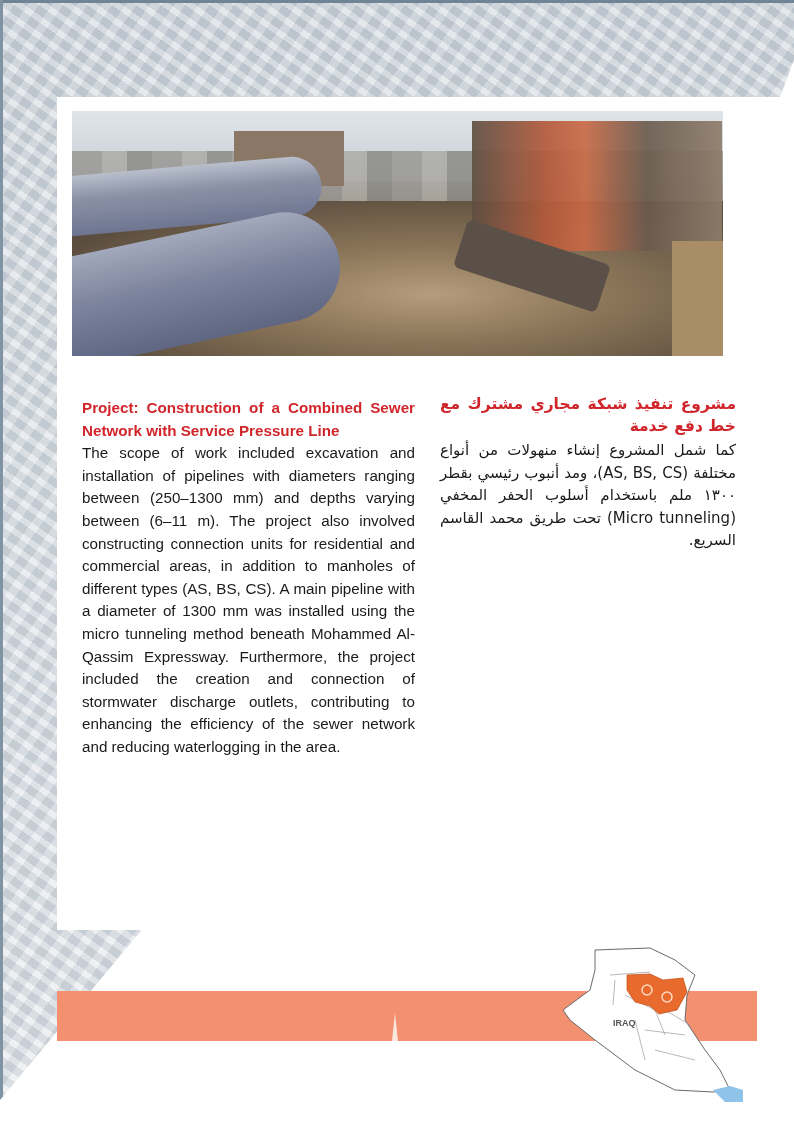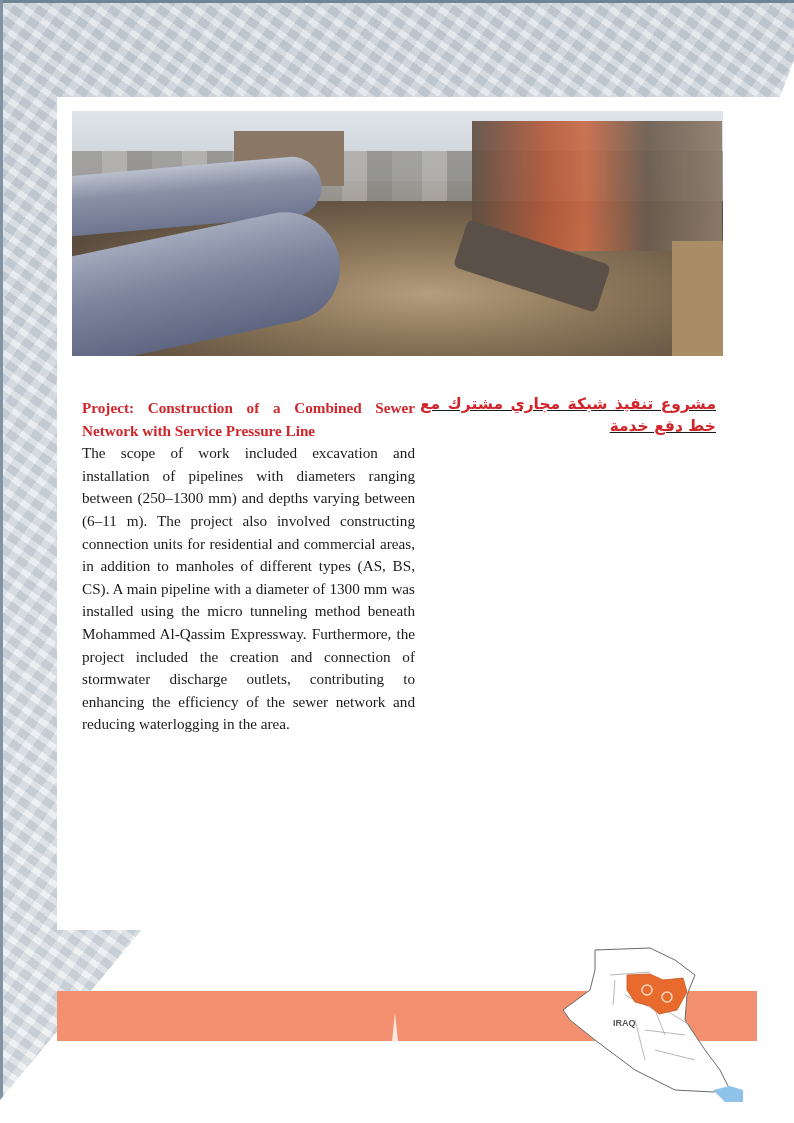--- a/index.html
+++ b/index.html
@@ -52,29 +52,29 @@
     background: linear-gradient(180deg, #a2a9bc 0%, #7d849d 45%, #5f6681 100%); transform: rotate(-12deg); }
   .photo .excavator { position:absolute; left:400px; top:10px; width:250px; height:130px;
     background: linear-gradient(90deg, #5f4f42 0%, #b55a3b 30%, #c96a46 45%, #6b5b4e 70%, #8d7c6a 100%); opacity:.92; }
   .photo .track { position:absolute; left:385px; top:130px; width:150px; height:50px; background:#5b5048;
     transform: rotate(18deg); border-radius: 6px; }
   .photo .bucket { position:absolute; left:600px; top:130px; width:60px; height:120px; background:#a98d66; }
 
   
   .col-en {
     position: absolute; left: 82px; top: 397px; width: 333px;
-    font-family: Liberation Serif, serif; font-size: 15.2px; line-height: 22.6px;
+    font-family: Liberation Sans, sans-serif; font-size: 15.2px; line-height: 22.6px;
     color: #1a1a1a; text-align: justify;
   }
   .col-en .title { color: #d0262b; font-weight: bold; }
   .col-en p { margin: 0; }
   .col-ar {
-    position: absolute; left: 420px; top: 393px; width: 296px;
+    position: absolute; left: 440px; top: 393px; width: 296px;
     direction: rtl; text-align: justify;
-    font-family: "DejaVu Sans", sans-serif; font-size: 15px; line-height: 22.6px; color: #1a1a1a; text-decoration: underline;
+    font-family: "DejaVu Sans", sans-serif; font-size: 15px; line-height: 22.6px; color: #1a1a1a;
   }
   .col-ar .title { color: #d0262b; font-weight: bold; font-size: 15.5px; line-height: 22px; margin-bottom: 2px; }
   .col-ar p { margin: 0; }
 
   
   .band {
     position: absolute; left: 57px; top: 991px; width: 700px; height: 50px; background: #f29070;
   }
   .band-notch {
     position: absolute; left: 392px; top: 1013px; width: 0; height: 0;
@@ -106,20 +106,21 @@
   <div class="bucket"></div>
 </div>
 
 <div class="col-en">
   <p class="title">Project: Construction of a Combined Sewer Network with Service Pressure Line</p>
   <p>The scope of work included excavation and installation of pipelines with diameters ranging between (250–1300 mm) and depths varying between (6–11 m). The project also involved constructing connection units for residential and commercial areas, in addition to manholes of different types (AS, BS, CS). A main pipeline with a diameter of 1300 mm was installed using the micro tunneling method beneath Mohammed Al-Qassim Expressway. Furthermore, the project included the creation and connection of stormwater discharge outlets, contributing to enhancing the efficiency of the sewer network and reducing waterlogging in the area.</p>
 </div>
 
 <div class="col-ar">
   <p class="title">مشروع تنفيذ شبكة مجاري مشترك مع خط دفع خدمة</p>
+  <p>كما شمل المشروع إنشاء منهولات من أنواع مختلفة (AS, BS, CS)، ومد أنبوب رئيسي بقطر ١٣٠٠ ملم باستخدام أسلوب الحفر المخفي (Micro tunneling) تحت طريق محمد القاسم السريع.</p>
 </div>
 
 <div class="band"></div>
 <div class="band-notch"></div>
 
 <svg class="map" viewBox="0 0 200 180">
   <path d="M40,10 L95,8 L120,20 L140,35 L132,55 L130,80 L150,110 L165,130 L175,150 L158,152 L120,150 L80,130 L40,100 L15,80 L8,70 L35,50 L40,30 Z" fill="#ffffff" stroke="#6a6a6a" stroke-width="1"></path>
   <path d="M55,35 L95,32 M70,55 L100,70 L110,95 M90,90 L130,95 M100,110 L140,120 M80,80 L90,120 M60,40 L58,65 M110,70 L135,85" fill="none" stroke="#9a9a9a" stroke-width="0.7"></path>
   <path d="M72,35 L95,34 L108,40 L128,38 L132,52 L122,70 L104,74 L95,66 L80,62 L72,50 Z" fill="#e86a2c" stroke="#c55520" stroke-width="0.8"></path>
   <circle cx="92" cy="50" r="5" fill="none" stroke="#ffd9c4" stroke-width="1.5"></circle>

